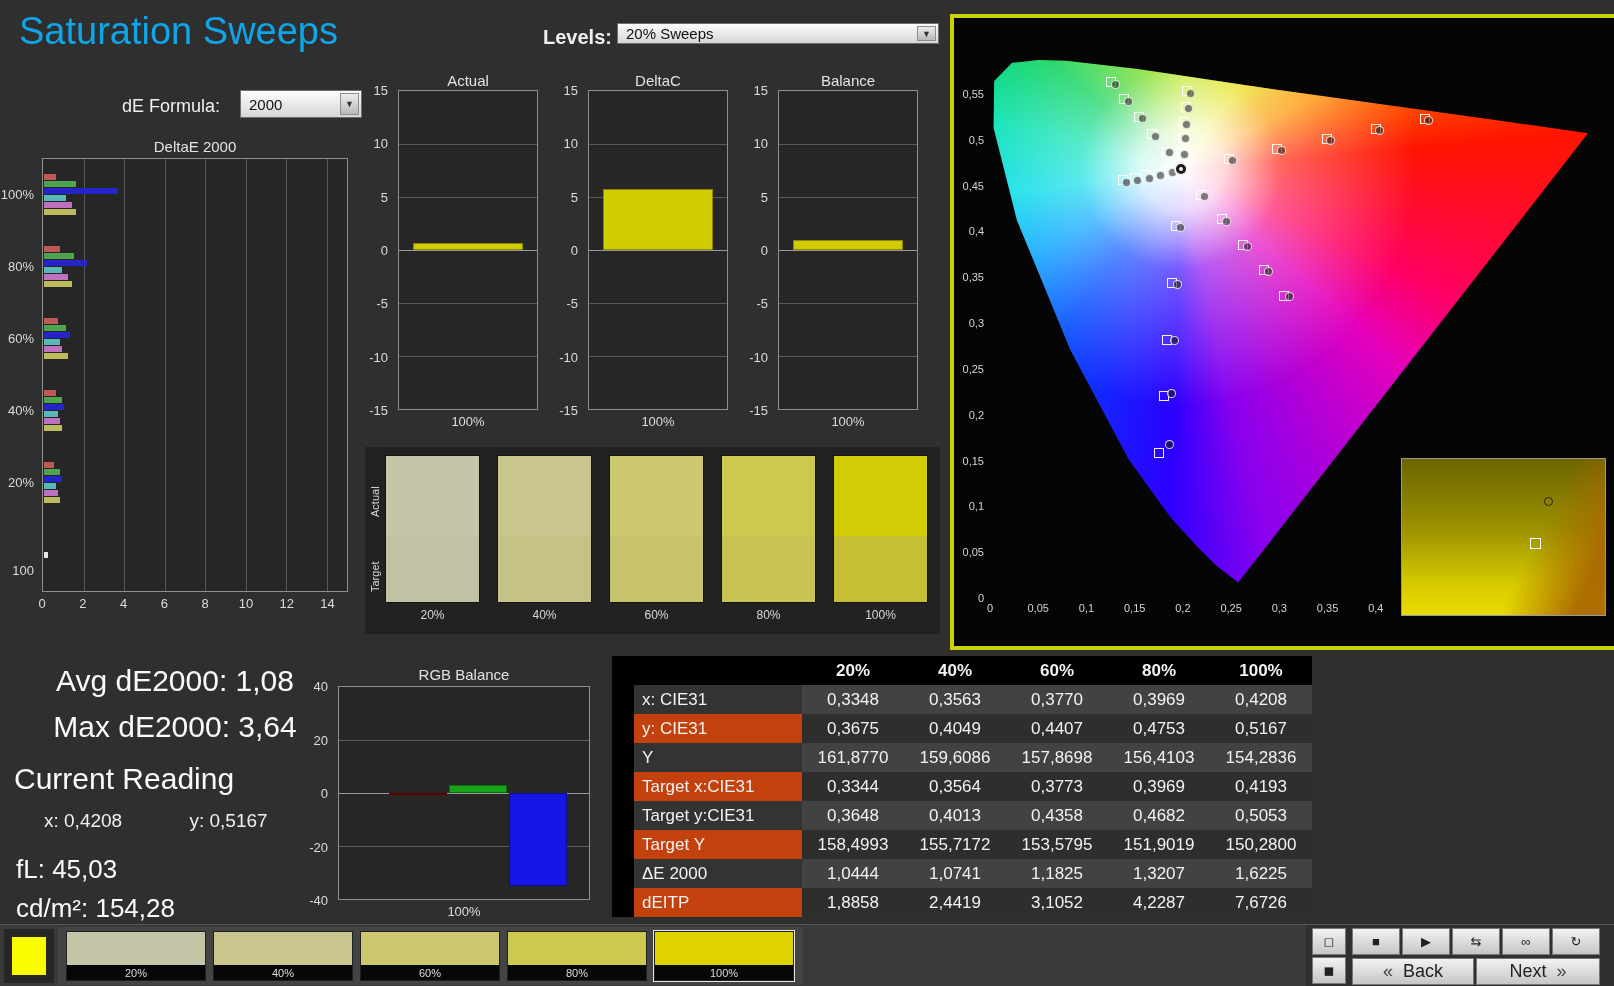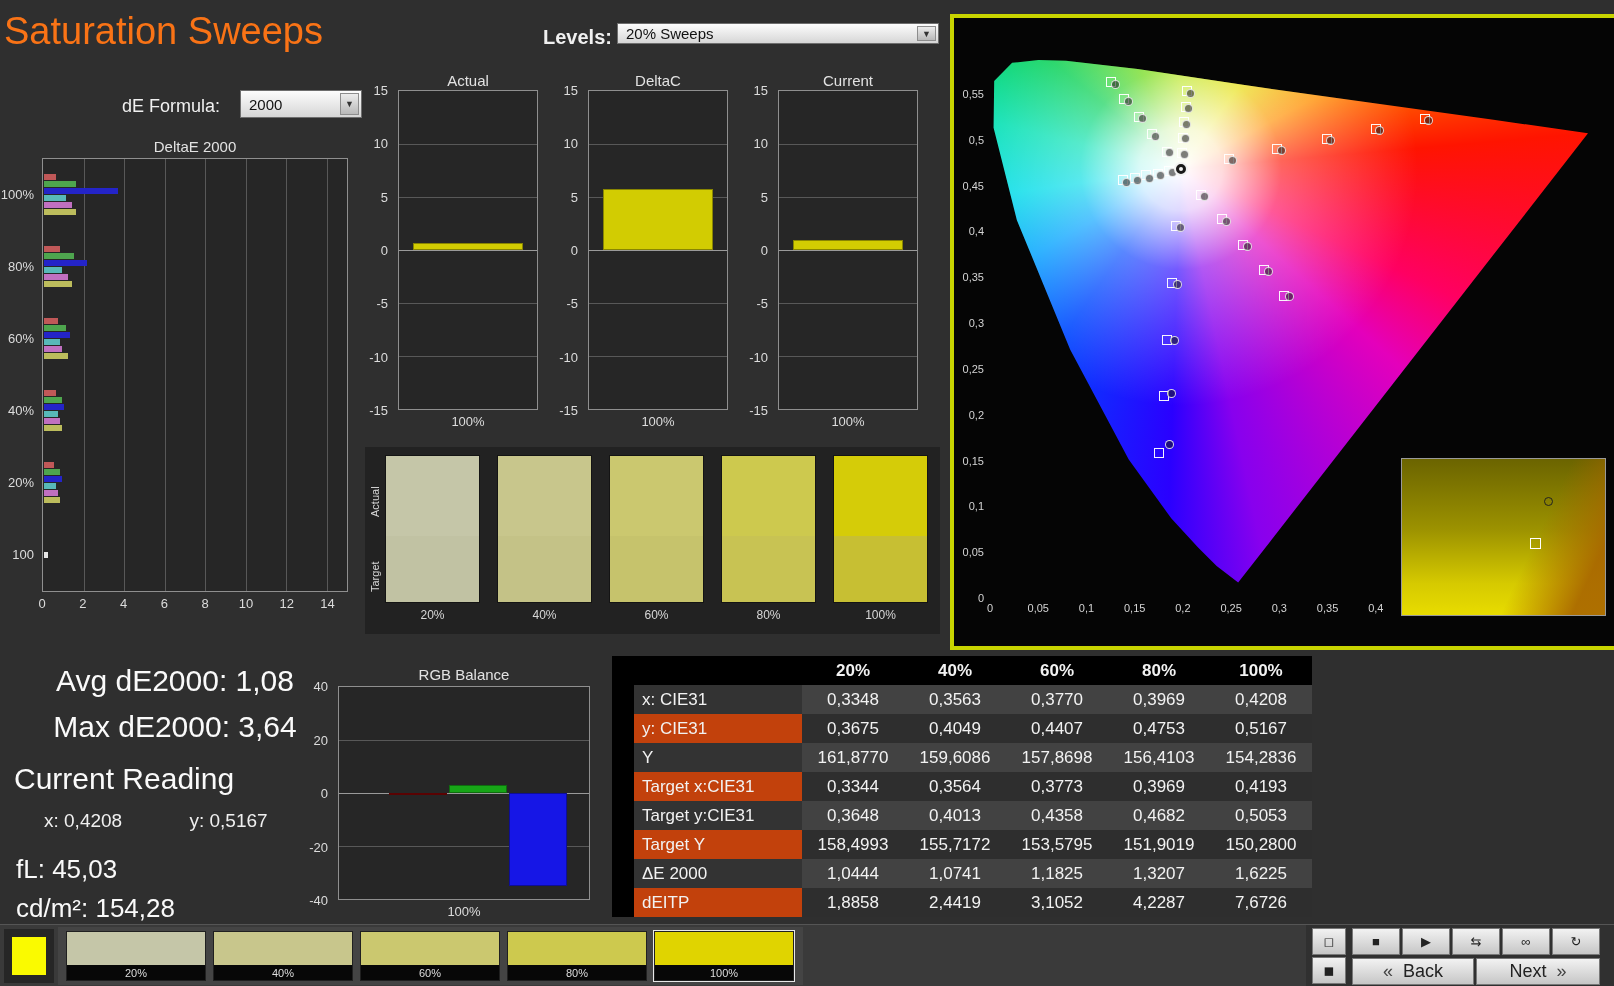--- a/index.html
+++ b/index.html
@@ -92,42 +92,42 @@
   #transport-row{position:absolute;left:46px;top:3px;display:flex;gap:2px;}
   .tr-btn{width:48px;height:27px;background:linear-gradient(#f2f2f2,#c6c6c6);border:1px solid #777;color:#222;
           font-size:13px;display:flex;align-items:center;justify-content:center;box-sizing:border-box;cursor:pointer;}
   .nav-btn{position:absolute;top:33px;height:27px;background:linear-gradient(#f2f2f2,#c6c6c6);border:1px solid #777;
            color:#222;font-size:18px;display:flex;align-items:center;justify-content:center;gap:10px;box-sizing:border-box;cursor:pointer;}
   .chev{font-size:18px;color:#444;}
 </style>
 </head>
 <body>
 
-<div class="abs" style="left:4px;top:10px;font-size:38px;color:#f97316;">Saturation Sweeps</div>
+<div class="abs" style="left:19px;top:10px;font-size:38px;color:#0ea5e9;">Saturation Sweeps</div>
 
 <span class="abs" style="left:122px;top:96px;font-size:18px;">dE Formula:</span>
 <div class="dropdown" style="left:240px;top:90px;width:122px;height:28px;">
   <span>2000</span>
   <span class="dd-arrow">▼</span>
 </div>
 
 <span class="abs" style="left:543px;top:26px;font-size:20px;font-weight:bold;">Levels:</span>
 <div class="dropdown" style="left:617px;top:23px;width:322px;height:21px;">
   <span>20% Sweeps</span>
   <span class="dd-arrow">▼</span>
 </div>
 
 <div class="chart-title" style="left:42px;top:138px;width:306px;">DeltaE 2000</div>
 <div class="abs" style="left:0;top:158px;width:40px;height:434px;">
     <div class="ytick" style="top: 36px;">100%</div>
     <div class="ytick" style="top: 108px;">80%</div>
     <div class="ytick" style="top: 180px;">60%</div>
     <div class="ytick" style="top: 252px;">40%</div>
     <div class="ytick" style="top: 324px;">20%</div>
-    <div class="ytick" style="top: 396px;">100</div>
+    <div class="ytick" style="top: 412px;">100</div>
   </div>
 <div class="plot" style="left:42px;top:158px;width:306px;height:434px;">
     <div class="vgrid" style="left: 13.3333%;"></div>
     <div class="vgrid" style="left: 26.6667%;"></div>
     <div class="vgrid" style="left: 40%;"></div>
     <div class="vgrid" style="left: 53.3333%;"></div>
     <div class="vgrid" style="left: 66.6667%;"></div>
     <div class="vgrid" style="left: 80%;"></div>
     <div class="vgrid" style="left: 93.3333%;"></div>
     <div class="hbar" style="top: 15px; width: 4%; height: 6px; background: rgb(192, 88, 88);"></div>
@@ -206,21 +206,21 @@
 <div class="plot" style="left:588px;top:90px;width:140px;height:320px;">
     <div class="hgrid" style="top: 16.6667%;"></div>
     <div class="hgrid" style="top: 33.3333%;"></div>
     <div class="hgrid zero" style="top: 50%;"></div>
     <div class="hgrid" style="top: 66.6667%;"></div>
     <div class="hgrid" style="top: 83.3333%;"></div>
     <div class="vbar" style="left: 10%; width: 80%; height: 19.3333%; bottom: 50%; background: rgb(210, 204, 2);"></div>
   </div>
 <div class="xlabel" style="left:588px;top:414px;width:140px;">100%</div>
 
-<div class="chart-title" style="left:778px;top:72px;width:140px;">Current</div>
+<div class="chart-title" style="left:778px;top:72px;width:140px;">Balance</div>
 <div class="abs" style="left:742px;top:90px;width:32px;height:320px;">
     <div class="ytick" style="top: 0%;">15</div>
     <div class="ytick" style="top: 16.6667%;">10</div>
     <div class="ytick" style="top: 33.3333%;">5</div>
     <div class="ytick" style="top: 50%;">0</div>
     <div class="ytick" style="top: 66.6667%;">-5</div>
     <div class="ytick" style="top: 83.3333%;">-10</div>
     <div class="ytick" style="top: 100%;">-15</div>
   </div>
 <div class="plot" style="left:778px;top:90px;width:140px;height:320px;">

